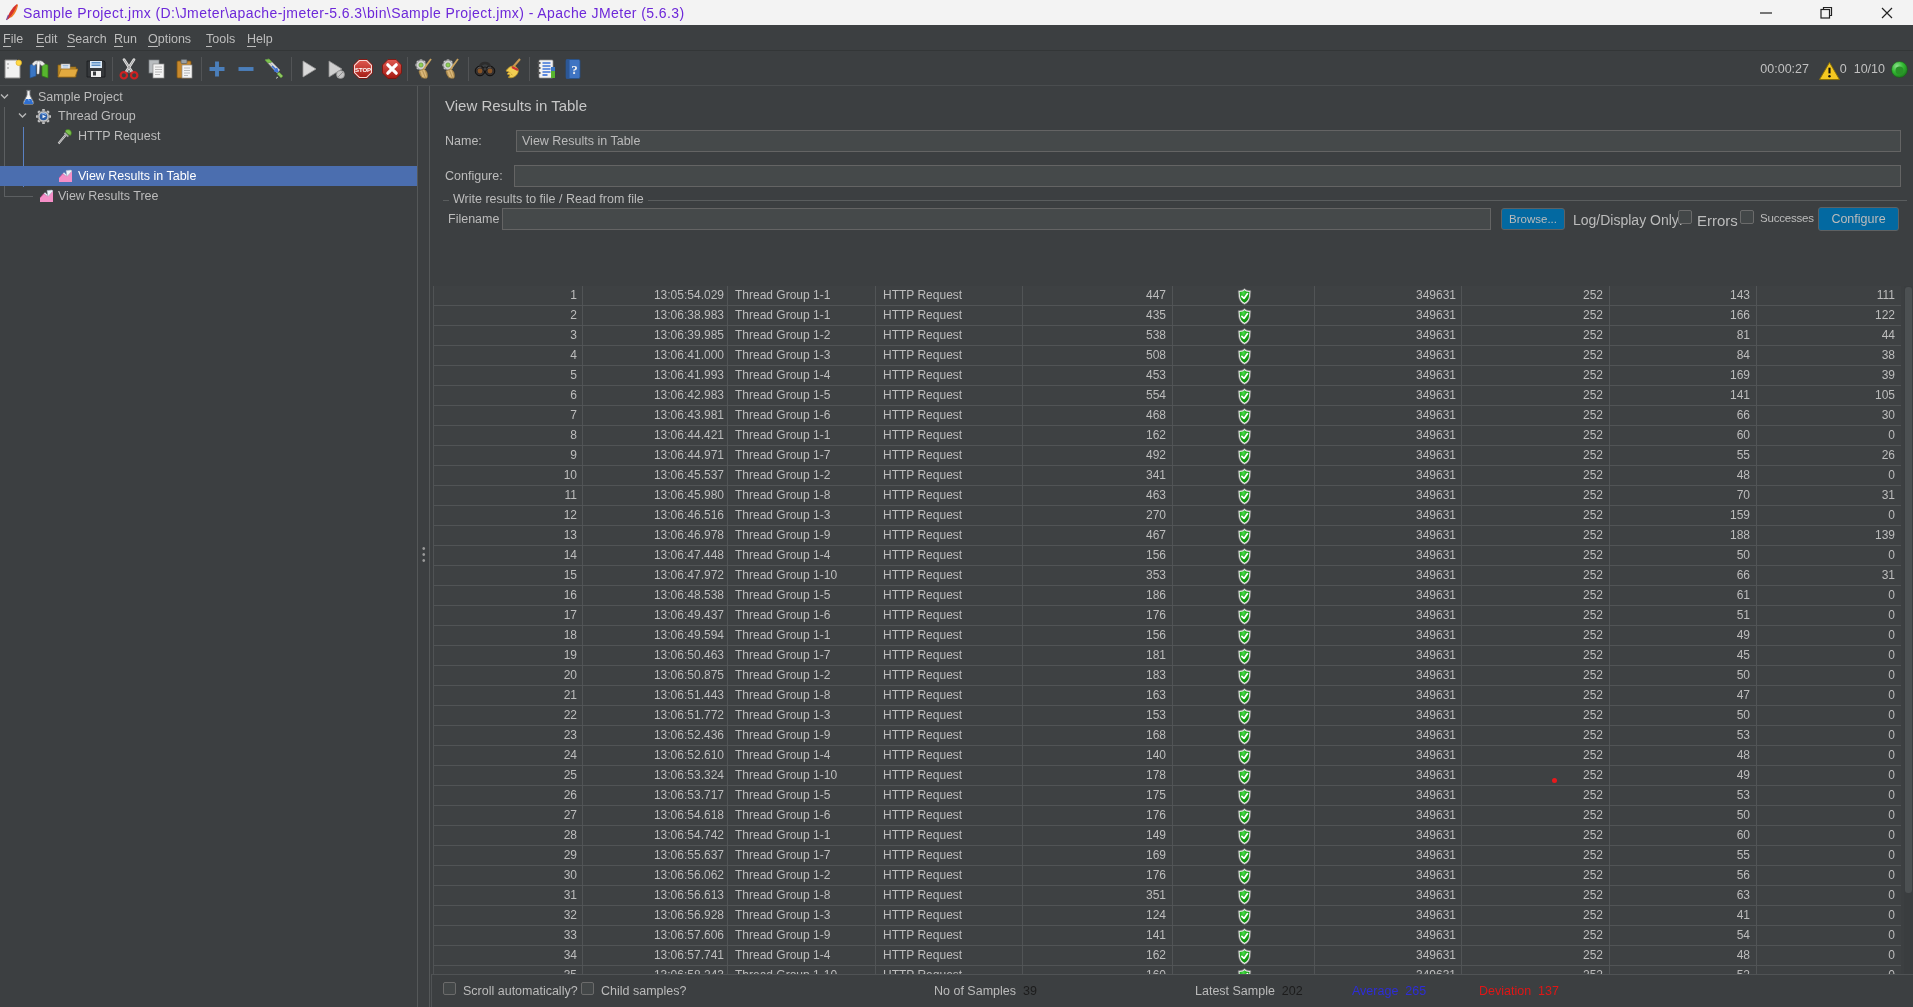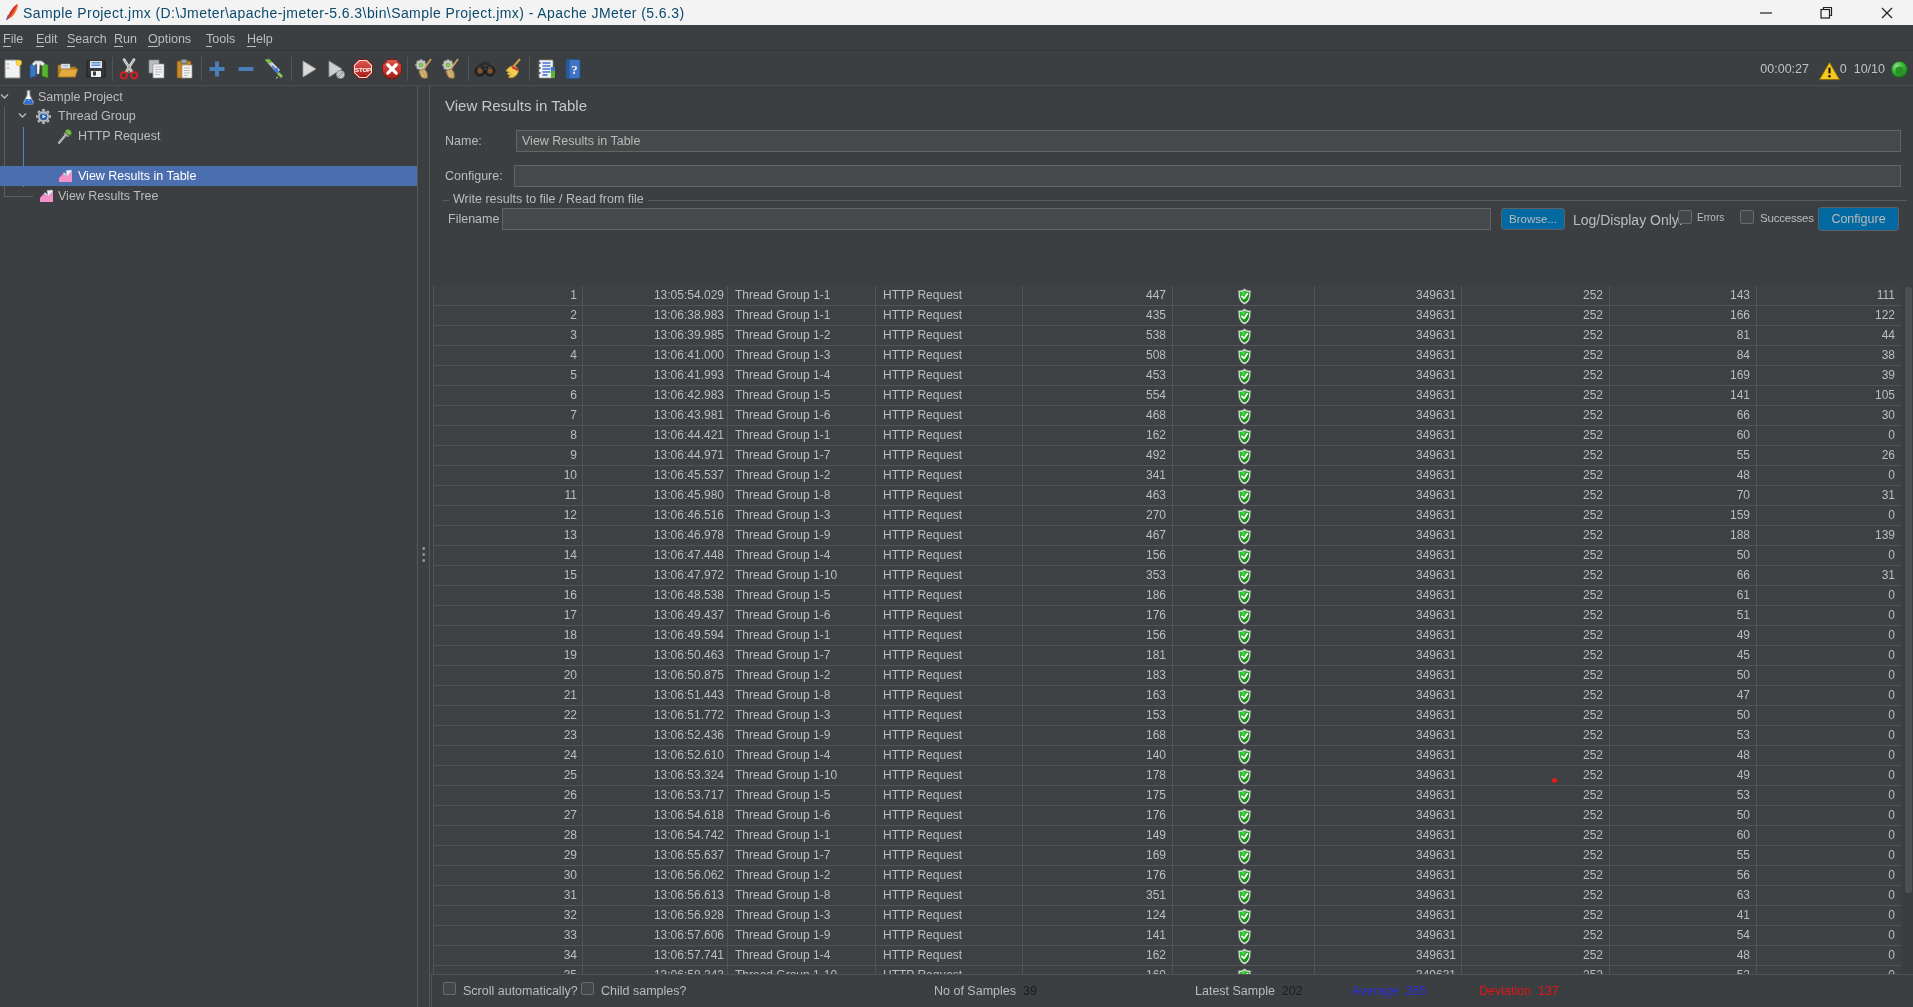--- a/index.html
+++ b/index.html
@@ -1,19 +1,19 @@
 <!DOCTYPE html>
 <html><head><meta charset="utf-8"><style>
 *{margin:0;padding:0;box-sizing:border-box;}
 html,body{width:1913px;height:1007px;overflow:hidden;background:#3c3f41;
  font-family:"Liberation Sans",sans-serif;font-size:12px;color:#bbbbbb;}
 .abs{position:absolute;}
 
 #titlebar{position:absolute;left:0;top:0;width:1913px;height:25px;background:#f3f3f3;color:#000;}
-#titletext{position:absolute;left:23px;top:0;height:40px;line-height:26px;font-size:14px;letter-spacing:0.42px;color:#0c4a6e;}
+#titletext{position:absolute;left:23px;top:0;height:40px;line-height:26px;font-size:14px;letter-spacing:0.42px;color:#6d28d9;}
 .winbtn{position:absolute;top:0;width:46px;height:25px;color:#222;}
 
 #menubar{position:absolute;left:0;top:25px;width:1913px;height:26px;background:#3c3f41;border-bottom:1px solid #333637;}
 #menubar span.mi{position:absolute;top:0;height:26px;line-height:29px;font-size:12.5px;color:#bdbdbd;}
 #menubar u{text-decoration:none;border-bottom:1px solid #bdbdbd;}
 
 #toolbar{position:absolute;left:0;top:52px;width:1913px;height:34px;background:#3c3f41;border-bottom:1px solid #4a4d4f;}
 .tsep{position:absolute;top:5px;width:1px;height:24px;background:#525456;}
 .ticon{position:absolute;top:6px;width:22px;height:22px;}
 #tstatus{position:absolute;top:0;height:34px;line-height:34px;right:0;font-size:12.5px;color:#c0c0c0;}
@@ -315,21 +315,21 @@
 <div class="tfield" style="left:86px;top:44px;width:1385px;height:22px">View Results in Table</div>
 <div class="lbl" style="left:15px;top:83px">Configure:</div>
 <div class="tfield" style="left:84px;top:79px;width:1387px;height:22px"></div>
 <div id="fieldset">
       <span id="legend">Write results to file / Read from file</span>
       <div class="lbl" style="left:5px;top:11px">Filename</div>
       <div class="tfield" style="left:59px;top:7px;width:989px;height:22px"></div>
       <div class="btn" style="left:1058px;top:7px;width:64px;height:22px;line-height:21px;font-size:11.5px">Browse...</div>
       <div class="lbl" style="left:1130px;top:11px;font-size:14px">Log/Display Only:</div>
       <div class="cb" style="left:1235px;top:9px"></div>
-      <div class="lbl" style="left:1254px;top:11px;font-size:10px">Errors</div>
+      <div class="lbl" style="left:1254px;top:11px;font-size:15px">Errors</div>
       <div class="cb" style="left:1297px;top:9px"></div>
       <div class="lbl" style="left:1317px;top:11px;font-size:11.5px;letter-spacing:-0.2px">Successes</div>
       <div class="btn" style="left:1375px;top:5.5px;width:81px;height:24px;line-height:23px;font-size:12.5px">Configure</div>
     </div>
 <div id="tablewrap">
 <div id="tbody">
 <div class="r">
           <span class="c num" style="left:0px;width:143px">1</span>
           <span class="c num" style="left:149px;width:141px">13:05:54.029</span>
           <span class="c" style="left:301px;width:141px">Thread Group 1-1</span>

